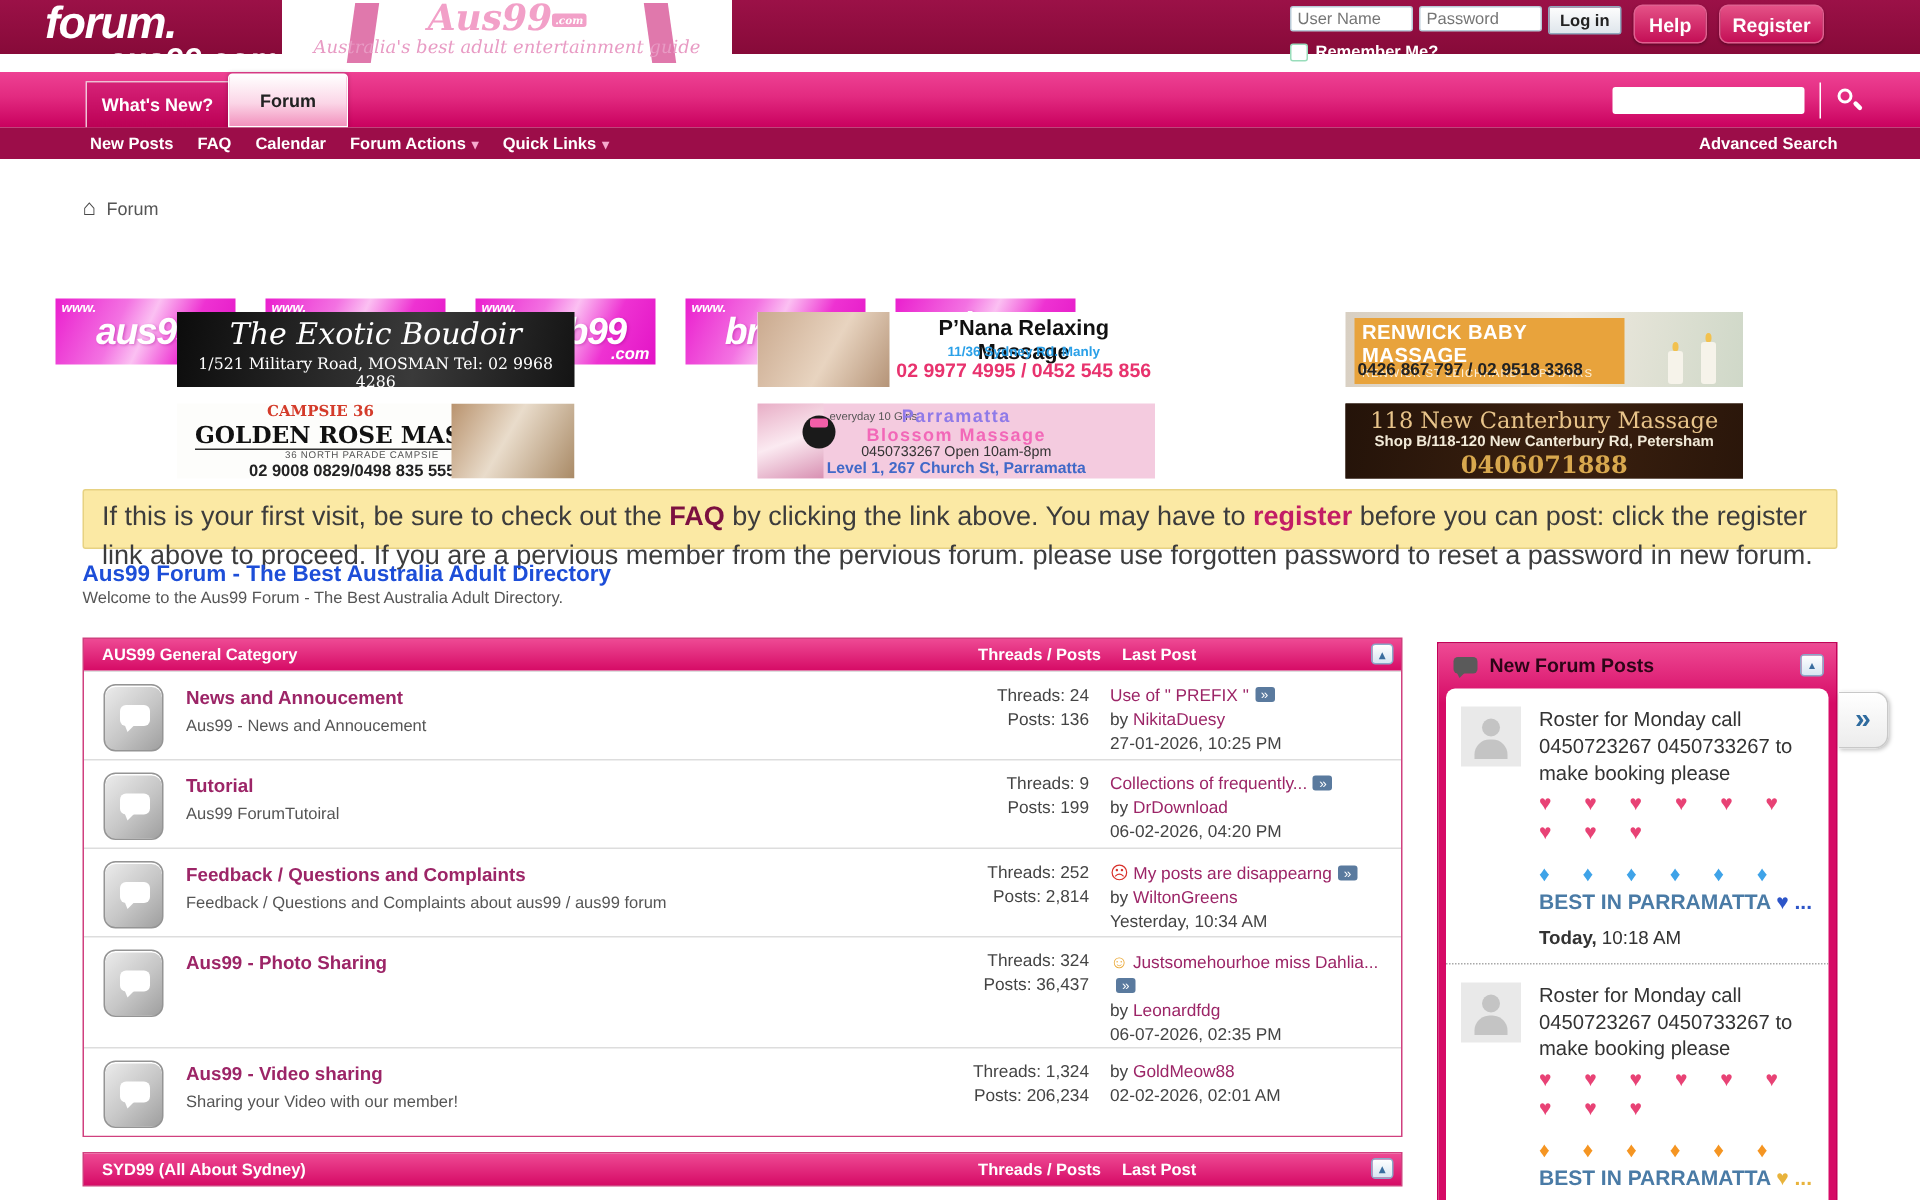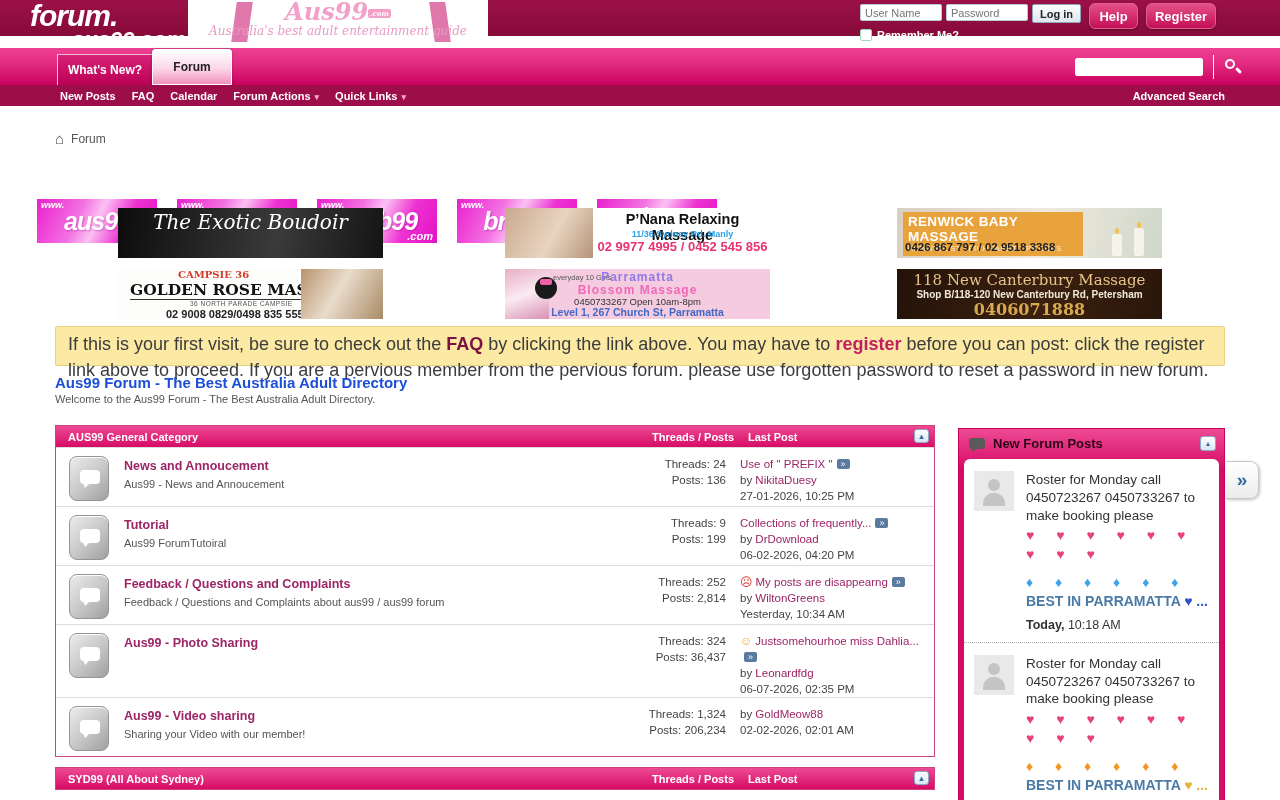--- a/index.html
+++ b/index.html
@@ -280,20 +280,21 @@
       <span class="sb-bottom">.com</span>
     </div>
     <div class="sbanner private">
       <span class="sb-main">private.</span>
       <span class="sb-bottom">aus99.com</span>
     </div>
   </div>
 
   <div class="ad ad-exotic">
     <div class="t">The Exotic Boudoir</div>
+    <div class="a">1/521 Military Road, MOSMAN   Tel: 02 9968 4286</div>
   </div>
   <div class="ad ad-pnana">
     <div class="photo"></div>
     <div class="t">P’Nana Relaxing Massage</div>
     <div class="a">11/36 Sydney Rd. Manly</div>
     <div class="p">02 9977 4995 / 0452 545 856</div>
   </div>
   <div class="ad ad-renwick">
     <div class="lbl">
       <div class="t">RENWICK BABY MASSAGE</div>

